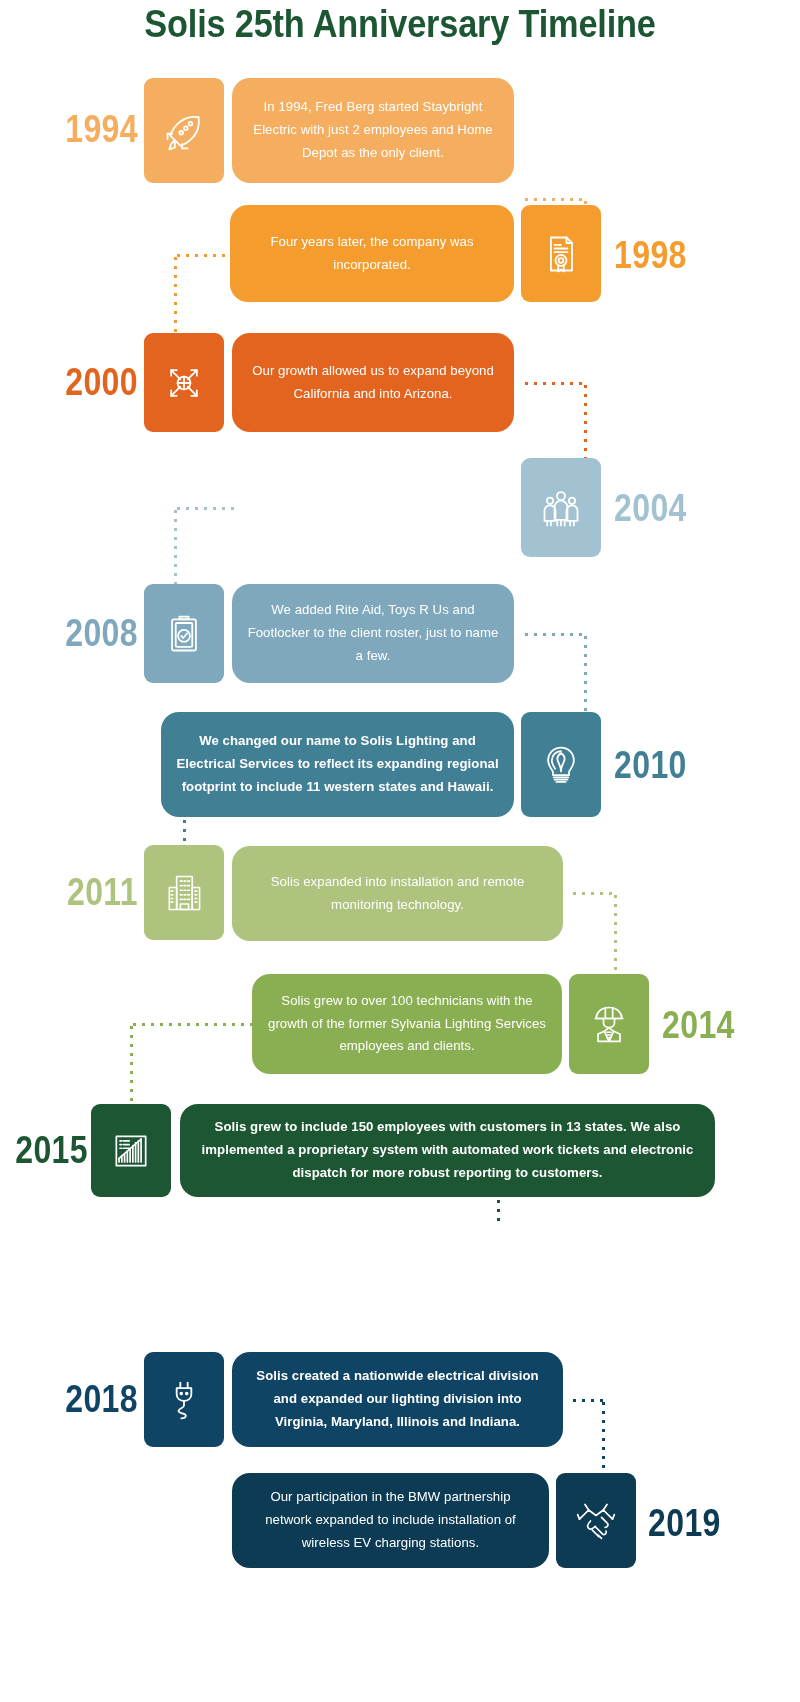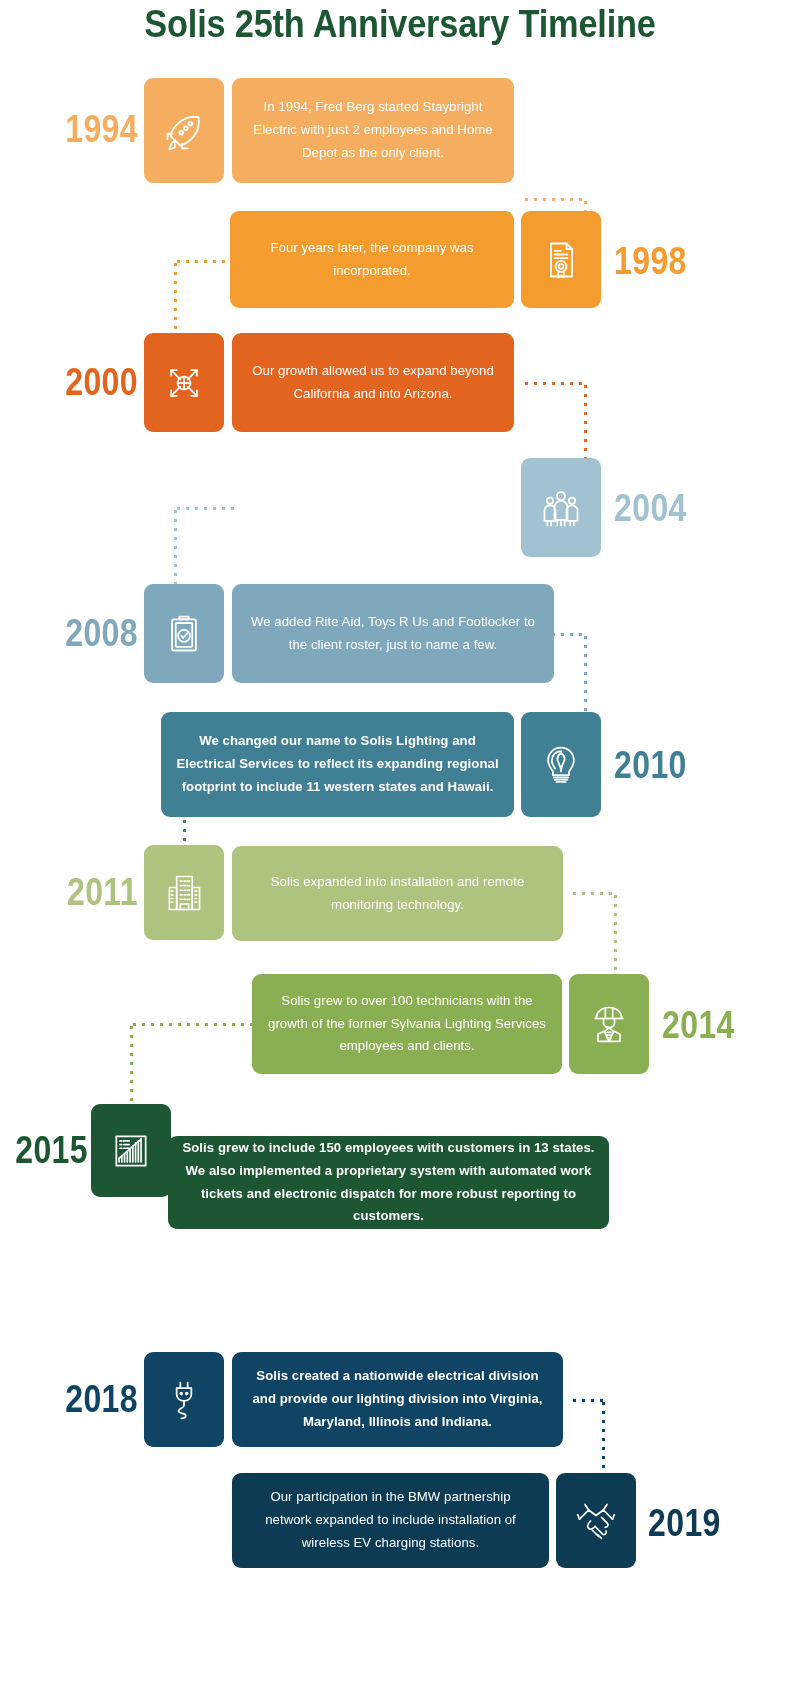--- a/index.html
+++ b/index.html
@@ -39,21 +39,21 @@
   .icon-box {
     position: absolute;
     width: 80px;
     border-radius: 9px;
     display: flex;
     align-items: center;
     justify-content: center;
   }
   .text-box {
     position: absolute;
-    border-radius: 9px;
+    border-radius: 18px;
     display: flex;
     align-items: center;
     justify-content: center;
     padding: 10px 14px;
   }
   .text-box p {
     color: #ffffff;
     font-size: 13.2px;
     line-height: 1.72;
     text-align: center;
@@ -113,21 +113,21 @@
         <path d="M22 38 L22 43 L28 43"></path>
       </svg>
     </div>
     <div class="text-box thin" style="left:232px;top:0;width:282px;height:105px;background:#f5ae5f;">
       <p>In 1994, Fred Berg started Staybright Electric with just 2 employees and Home Depot as the only client.</p>
     </div>
     <div class="dot-h" style="left:522px;top:120px;width:64px;color:#f5ae5f;"></div>
     <div class="dot-v" style="left:584px;top:120px;height:85px;color:#f5ae5f;"></div>
   </div>
 
-  <div class="row" style="top:211px;height:97px;">
+  <div class="row" style="top:205px;height:97px;">
     <div class="text-box thin" style="left:230px;top:0;width:284px;height:97px;background:#f59c2e;">
       <p>Four years later, the company was incorporated.</p>
     </div>
     <div class="icon-box" style="left:521px;top:0;height:97px;background:#f59c2e;">
       <svg class="ic" viewBox="0 0 48 48" fill="none" stroke="#fff" stroke-width="1.8" stroke-linecap="round" stroke-linejoin="round">
         <path d="M13 6 H30 L36 12 V42 H13 Z"></path>
         <path d="M30 6 V12 H36"></path>
         <path d="M17 14 H24 M17 18 H31 M17 22 H31"></path>
         <circle cx="24" cy="31" r="6"></circle>
         <circle cx="24" cy="31" r="2.6"></circle>
@@ -179,21 +179,21 @@
     <div class="year left" style="left:20px;top:29px;width:118px;color:#7fa8bc;">2008</div>
     <div class="icon-box" style="left:144px;top:0;height:99px;background:#7fa8bc;">
       <svg class="ic" viewBox="0 0 48 48" fill="none" stroke="#fff" stroke-width="1.8" stroke-linecap="round" stroke-linejoin="round">
         <rect x="11" y="8" width="26" height="34" rx="2"></rect>
         <rect x="15" y="12" width="18" height="26" rx="1.2"></rect>
         <path d="M19 8 V5 H29 V8 Z"></path>
         <circle cx="24" cy="26" r="6.5"></circle>
         <path d="M21 26 L23.2 28.4 L27.5 23.2"></path>
       </svg>
     </div>
-    <div class="text-box thin" style="left:232px;top:0;width:322px;height:99px;background:#7fa8bc;">
+    <div class="text-box thin" style="left:232px;top:0;width:282px;height:99px;background:#7fa8bc;">
       <p>We added Rite Aid, Toys R Us and Footlocker to the client roster, just to name a few.</p>
     </div>
     <div class="dot-h" style="left:522px;top:49px;width:64px;color:#7fa8bc;"></div>
     <div class="dot-v" style="left:584px;top:49px;height:82px;color:#7fa8bc;"></div>
   </div>
 
   <div class="row" style="top:712px;height:105px;">
     <div class="text-box" style="left:161px;top:0;width:353px;height:105px;background:#417f95;">
       <p>We changed our name to Solis Lighting and Electrical Services to reflect its expanding regional footprint to include 11 western states and Hawaii.</p>
     </div>
@@ -256,40 +256,40 @@
   <div class="row" style="top:1104px;height:93px;">
     <div class="year left" style="left:-30px;top:26px;width:118px;color:#1d5632;">2015</div>
     <div class="icon-box" style="left:91px;top:0;height:93px;background:#1d5632;">
       <svg class="ic" viewBox="0 0 48 48" fill="none" stroke="#fff" stroke-width="1.7" stroke-linecap="round" stroke-linejoin="round">
         <rect x="8" y="8" width="32" height="32"></rect>
         <path d="M12 13 H14 M16 13 H22 M12 17 H14 M16 17 H22 M12 21 H14 M16 21 H22"></path>
         <path d="M11 36 V32 M14 36 V29 M17 36 V27 M20 36 V24 M23 36 V21 M26 36 V18 M29 36 V15 M32 36 V13 M35 36 V11"></path>
         <path d="M11 32 L35 11"></path>
       </svg>
     </div>
-    <div class="text-box" style="left:168px;top:0;width:441px;height:93px;background:#1d5632;margin-top:32px;">
+    <div class="text-box" style="left:180px;top:0;width:535px;height:93px;background:#1d5632;">
       <p>Solis grew to include 150 employees with customers in 13 states. We also implemented a proprietary system with automated work tickets and electronic dispatch for more robust reporting to customers.</p>
     </div>
     <div class="dot-v" style="left:497px;top:93px;height:30px;color:#1d5632;"></div>
   </div>
 
 
   <div class="row" style="top:1352px;height:95px;">
     <div class="year left" style="left:20px;top:27px;width:118px;color:#0f4464;">2018</div>
     <div class="icon-box" style="left:144px;top:0;height:95px;background:#0f4464;">
       <svg class="ic" viewBox="0 0 48 48" fill="none" stroke="#fff" stroke-width="1.8" stroke-linecap="round" stroke-linejoin="round">
         <path d="M20 5 V11 M28 5 V11"></path>
         <path d="M16 11 H32 V18 C32 22 28.4 25 24 25 C19.6 25 16 22 16 18 Z"></path>
         <circle cx="21" cy="17" r="1"></circle>
           <circle cx="27" cy="17" r="1"></circle>
         <path d="M24 25 V30 C24 33 18 33 18 36 C18 39 26 38 26 41 C26 44 21 44 21 44"></path>
       </svg>
     </div>
     <div class="text-box" style="left:232px;top:0;width:331px;height:95px;background:#0f4464;">
-      <p>Solis created a nationwide electrical division and provide our lighting division into Virginia, Maryland, Illinois and Indiana.</p>
+      <p>Solis created a nationwide electrical division and expanded our lighting division into Virginia, Maryland, Illinois and Indiana.</p>
     </div>
     <div class="dot-h" style="left:570px;top:47px;width:34px;color:#0f4464;"></div>
     <div class="dot-v" style="left:602px;top:47px;height:80px;color:#0f4464;"></div>
   </div>
 
   <div class="row" style="top:1473px;height:95px;">
     <div class="text-box thin" style="left:232px;top:0;width:317px;height:95px;background:#0d3b54;">
       <p>Our participation in the BMW partnership network expanded to include installation of wireless EV charging stations.</p>
     </div>
     <div class="icon-box" style="left:556px;top:0;height:95px;background:#0d3b54;">

